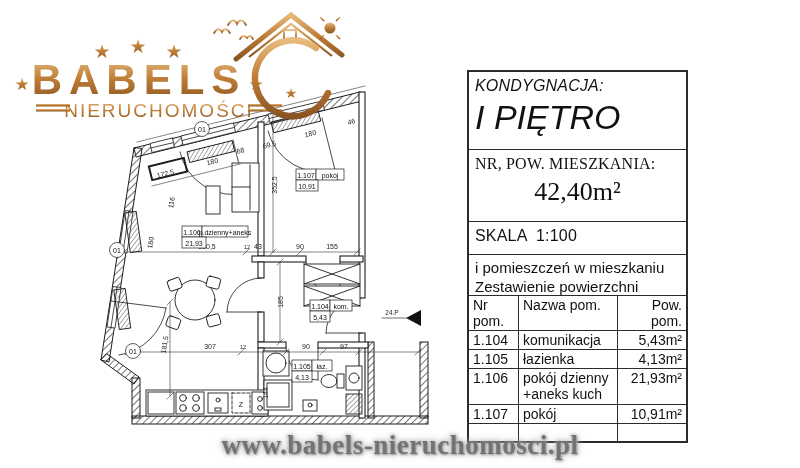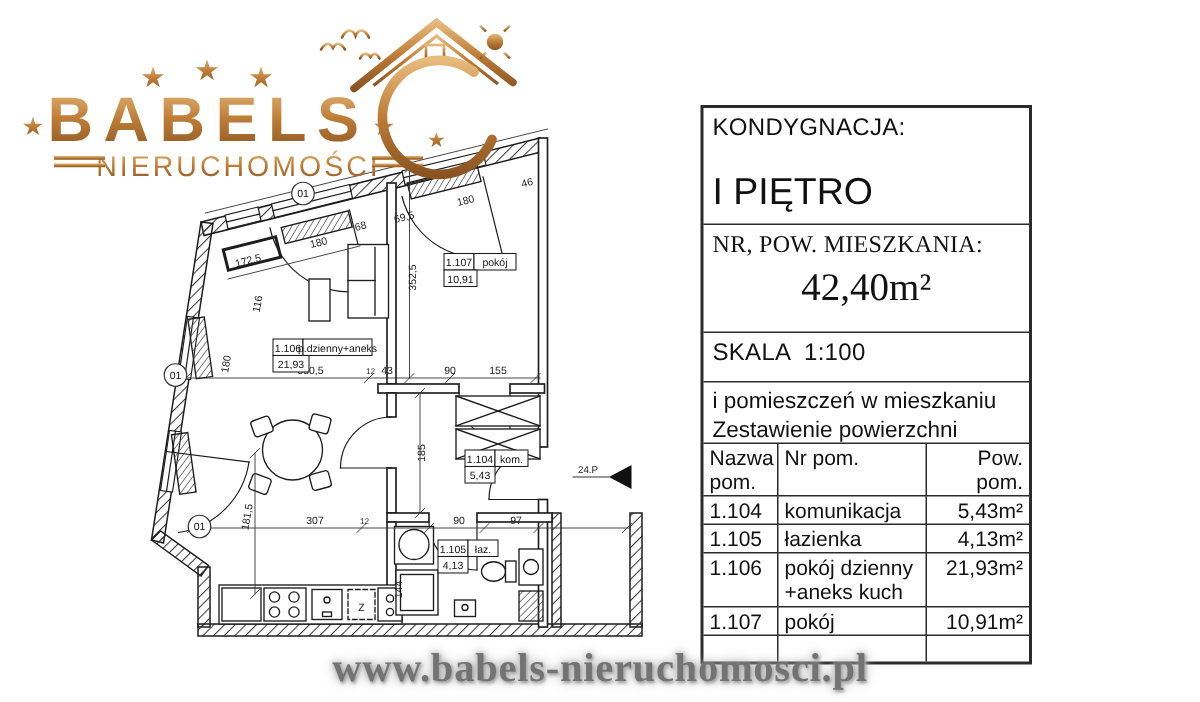--- a/index.html
+++ b/index.html
@@ -2,23 +2,23 @@
 <html><head>
 <meta charset="utf-8">
 <style>
   html,body{margin:0;padding:0;background:#fff;}
   .stage{position:relative;width:800px;height:468px;background:#fff;overflow:hidden;font-family:"Liberation Sans",sans-serif;}
   svg text{font-family:"Liberation Sans",sans-serif;}
   .planlbl{font-size:7px;fill:#111;}
   .dim{font-size:7px;fill:#222;}
   .panel{position:absolute;left:467px;top:70px;width:221px;background:#fff;border:2px solid #2b2b2b;box-sizing:border-box;color:#111;}
   .panel .sec{border-top:1.5px solid #2b2b2b;padding:5px 6px;box-sizing:border-box;}
-  .panel .sec:first-child{border-top:none;}
+  .panel .sec:first-child{border-top:none;font-style:italic;}
   .lab{font-size:16px;letter-spacing:0.2px;}
-  .big{font-size:25px;margin-top:19px;}
+  .big{font-size:34px;margin-top:3px;}
   .area-big{font-size:26px;text-align:center;margin-top:4px;}
   .ttl{font-size:15px;line-height:1.25;}
   .tbl{display:grid;grid-template-columns:50px 99px 68px;border-top:1.5px solid #2b2b2b;}
   .tc{border-right:1px solid #2b2b2b;border-bottom:1px solid #2b2b2b;padding:1px 4px;font-size:14px;box-sizing:border-box;min-height:17px;}
   .tc.last{border-right:none;text-align:right;}
   .tc.num{text-align:right;}
   .footer{position:absolute;left:150px;top:430px;width:500px;text-align:center;
      font-family:"Liberation Serif",serif;font-weight:bold;font-size:27px;letter-spacing:0.5px;
      color:#737373;text-shadow:0 0 4px #aaa,0 0 9px #b8b8b8,1px 1px 2px #999;}
 </style>
@@ -369,22 +369,22 @@
     <div class="area-big">42,40m²</div>
   </div>
   <div class="sec" style="height:33px;">
     <div class="lab" style="white-space:pre;">SKALA  1:100</div>
   </div>
   <div class="sec" style="height:41px;padding-top:4px;">
     <div class="ttl">i pomieszczeń w mieszkaniu</div>
     <div class="ttl">Zestawienie powierzchni</div>
   </div>
   <div class="tbl">
+    <div class="tc">Nr pom.</div>
     <div class="tc">Nazwa pom.</div>
-    <div class="tc">Nr pom.</div>
     <div class="tc last">Pow. pom.</div>
 
     <div class="tc">1.104</div>
     <div class="tc">komunikacja</div>
     <div class="tc last num">5,43m²</div>
 
     <div class="tc">1.105</div>
     <div class="tc">łazienka</div>
     <div class="tc last num">4,13m²</div>
 

